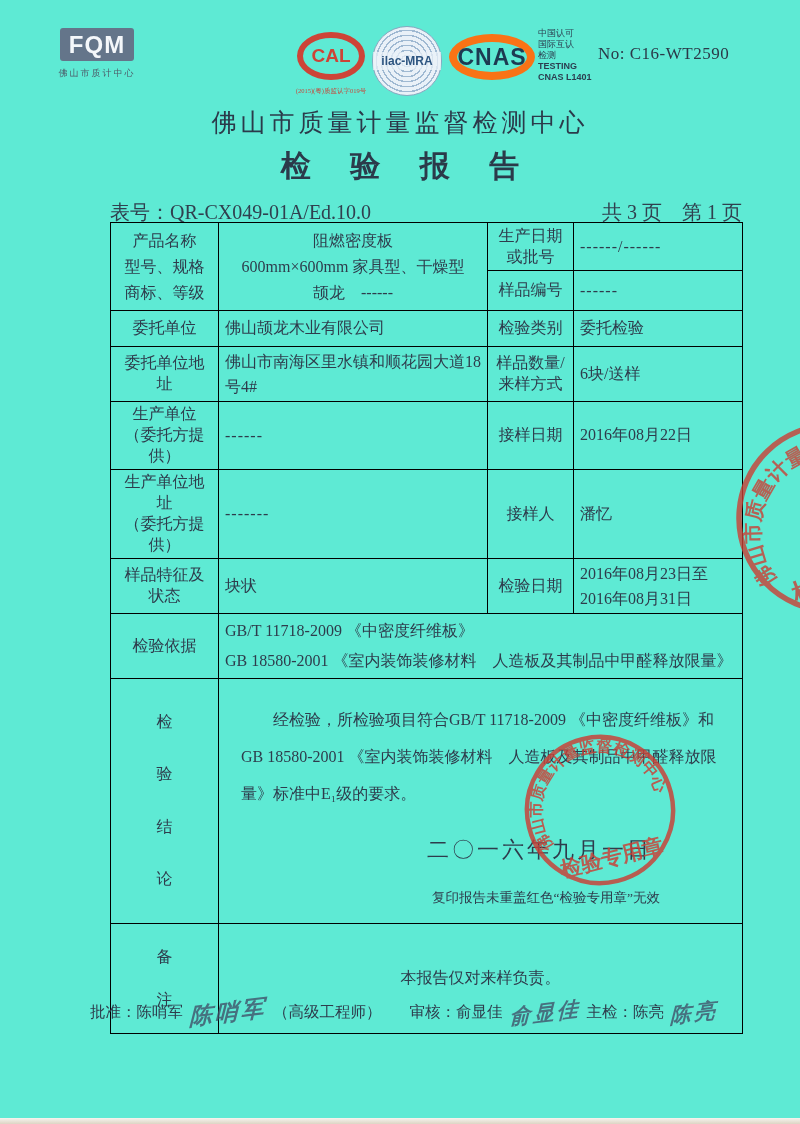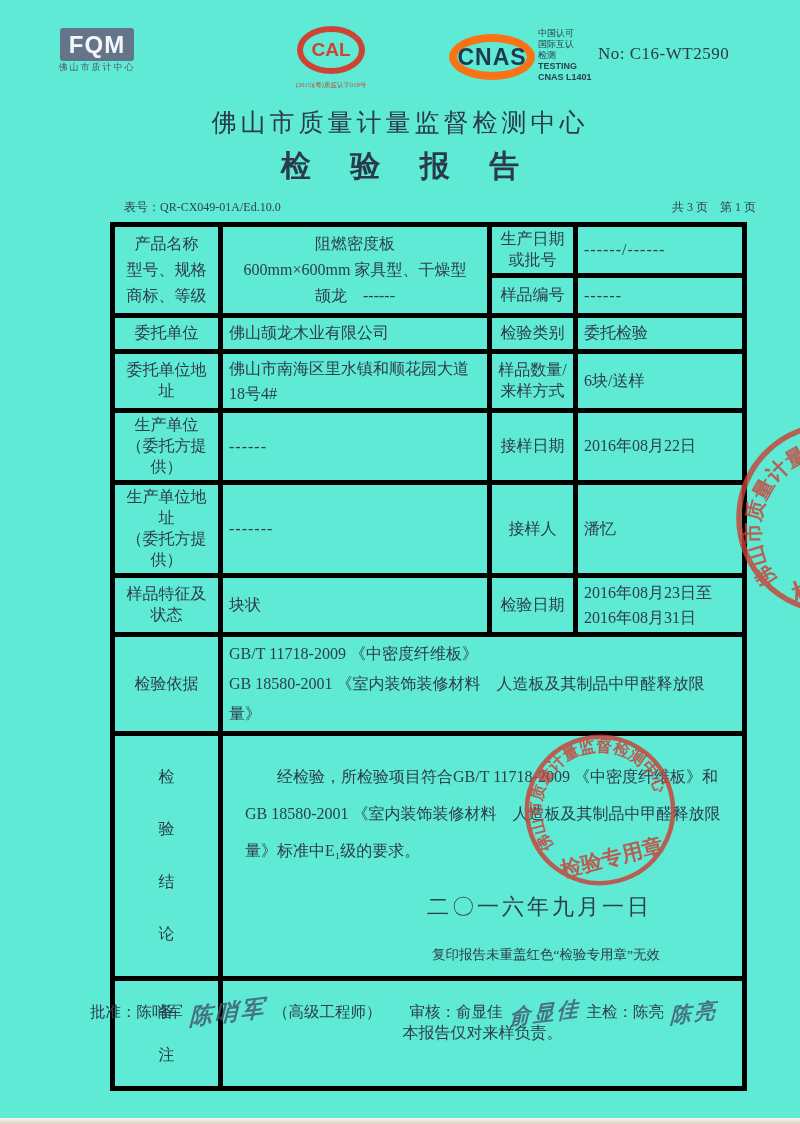--- a/index.html
+++ b/index.html
@@ -10,29 +10,29 @@
     background:#5eead4; color:#2e3c4c;
   }
   .scan-edge { position:absolute; left:0; right:0; bottom:0; height:6px;
     background:linear-gradient(#f6f4ef, #ddd5c4); }
 
   
   .fqm { position:absolute; left:52px; top:28px; width:90px; text-align:center; }
   .fqm-box { width:74px; height:33px; margin:0 auto; background:#64758a; border-radius:3px;
     display:flex; align-items:center; justify-content:center;
     color:#f4f7fa; font-family:"Liberation Sans", sans-serif; font-weight:bold; font-size:24px; letter-spacing:1px; }
-  .fqm-caption { font-size:9px; color:#4d5a68; letter-spacing:2px; }
+  .fqm-caption { margin-top:6px; font-size:9px; color:#4d5a68; letter-spacing:2px; }
 
   .seal-group { position:absolute; text-align:center; }
   .oval { margin:0 auto; display:flex; align-items:center; justify-content:center;
     border-radius:50%; font-family:"Liberation Sans", sans-serif; font-weight:bold; }
   .cma-group { left:196px; top:30px; width:92px; }
   .cma-oval { width:80px; height:48px; border:6px solid #cd4437; color:#cd4437; font-size:21px; }
   .cma-no { margin-top:5px; font-size:11px; color:#c6493c; letter-spacing:1px; }
-  .cal-group { left:292px; top:26px; width:78px; }
+  .cal-group { left:292px; top:32px; width:78px; }
   .cal-oval { width:68px; height:48px; border:6px solid #cd4437; color:#cd4437; font-size:19px; }
   .cal-no { margin-top:7px; font-size:6.5px; color:#c6493c; white-space:nowrap; }
   .ilac { position:absolute; left:372px; top:26px; width:70px; height:70px; border-radius:50%;
     background:repeating-radial-gradient(circle at 50% 50%, #9fb9d2 0 1.5px, #e9f1f8 1.5px 5px);
     border:1px solid #8aa6c0; display:flex; align-items:center; justify-content:center; }
   .ilac-band { background:rgba(233,241,248,0.75); width:100%; text-align:center;
     font-family:"Liberation Sans", sans-serif; font-weight:bold; font-size:12px; color:#2d5580; padding:2px 0; }
   .cnas-group { left:446px; top:34px; width:92px; }
   .cnas-oval { width:86px; height:46px; border:8px solid #f97316; color:#1d3a52; font-size:23px; letter-spacing:1px; }
   .cnas-text { position:absolute; left:538px; top:28px; font-size:9px; line-height:11px;
@@ -40,27 +40,27 @@
   .cnas-text .b { font-weight:bold; }
   .report-no { position:absolute; left:598px; top:44px; font-size:17px; color:#2b3948; letter-spacing:0.5px; }
 
   
   .org-title { position:absolute; top:106px; left:0; width:100%; text-align:center;
     font-size:25px; letter-spacing:4px; color:#2b3a4a; }
   .report-title { position:absolute; top:146px; left:0; width:100%; text-align:center;
     font-size:30px; font-weight:bold; letter-spacing:16px; text-indent:16px; color:#2b3a4a;font-family:Liberation Serif, serif; }
 
   
-  .meta { position:absolute; top:199px; left:124px; width:632px;
-    display:flex; justify-content:space-between; font-size:12px; color:#30404f; }
+  .meta { position:absolute; top:199px; left:110px; width:632px;
+    display:flex; justify-content:space-between; font-size:20px; color:#30404f; }
 
   
   table.report { position:absolute; top:222px; left:110px; width:632px;
     border-collapse:collapse; table-layout:fixed; font-size:16px; color:#2e3c4c; }
-  table.report td { border:5px solid #000000; vertical-align:middle; padding:2px 6px; }
+  table.report td { border:1px solid #000000; vertical-align:middle; padding:2px 6px; }
   td.lab { text-align:center; }
   td.val { text-align:left; padding-left:11px; }
   td.ctr { text-align:center; }
   .lh { line-height:26px; }
   .dash { letter-spacing:1px; }
   td.vert { text-align:center; }
   .vert-stack { display:flex; flex-direction:column; align-items:center; justify-content:space-around; height:100%; }
   .concl-cell { position:relative; vertical-align:top !important; }
   .concl-text { padding:20px 14px 0 16px; text-indent:2em; line-height:37px; font-size:16px; }
   .concl-date { position:absolute; right:90px; top:156px; font-size:22px; letter-spacing:3px;font-family:Liberation Serif, serif; }
@@ -88,20 +88,23 @@
     <div class="fqm-box">FQM</div>
     <div class="fqm-caption">佛山市质计中心</div>
   </div>
 
 
   <div class="seal-group cal-group">
     <div class="oval cal-oval">CAL</div>
     <div class="cal-no">(2015)(粤)质监认字019号</div>
   </div>
 
+  <div class="ilac">
+    <div class="ilac-band">ilac-MRA</div>
+  </div>
 
   <div class="seal-group cnas-group">
     <div class="oval cnas-oval">CNAS</div>
   </div>
   <div class="cnas-text">
     <div>中国认可</div>
     <div>国际互认</div>
     <div>检测</div>
     <div class="b">TESTING</div>
     <div class="b">CNAS L1401</div>

